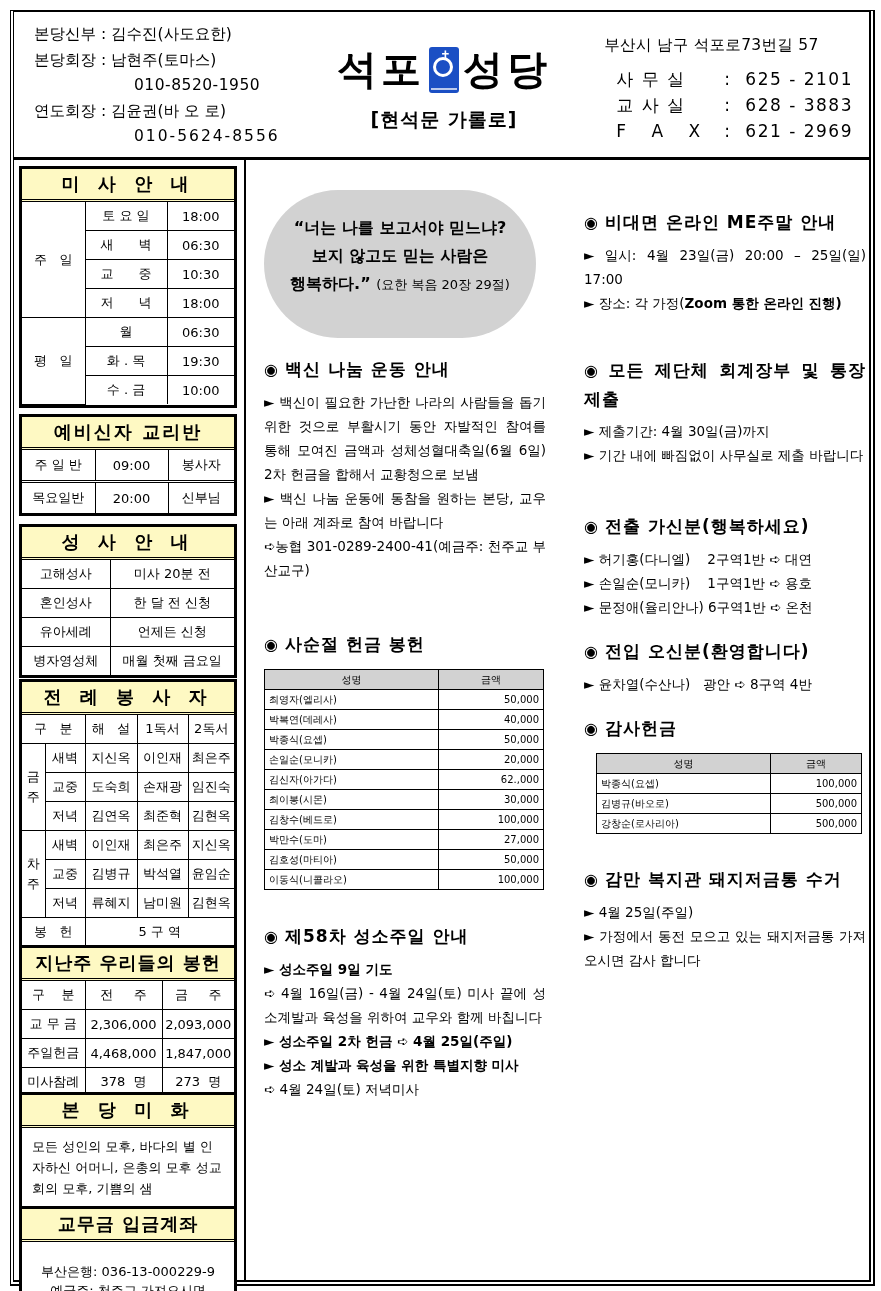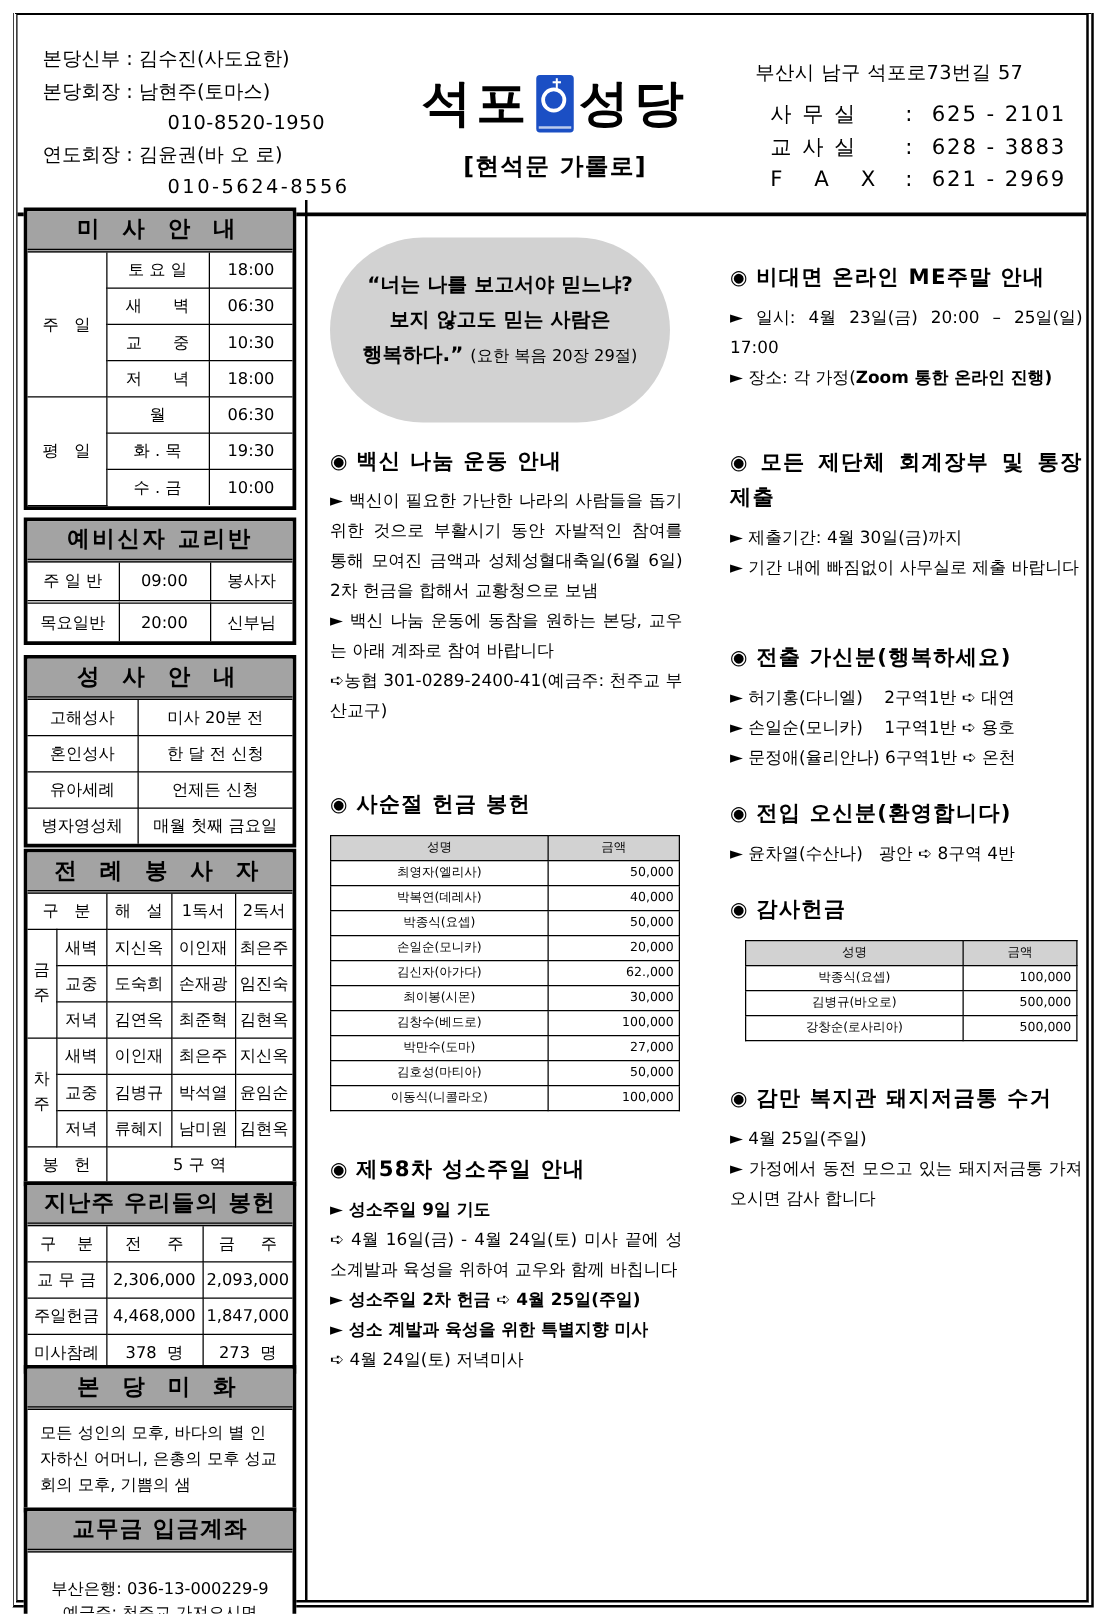--- a/index.html
+++ b/index.html
@@ -2,41 +2,41 @@
 <html><head>
 <meta charset="utf-8">
 <style>
   html, body { margin: 0; padding: 0; background: #fff; }
   body { width: 881px; height: 1291px; position: relative; overflow: hidden;
          font-family: "DejaVu Sans", "Liberation Sans", sans-serif; color: #000; }
   .page { position: absolute; left: 10px; top: 10px; width: 865px; height: 1276px;
           border-top: 2px solid #000; border-left: 4px double #000;
           border-right: 6px double #000; border-bottom: 6px double #000; box-sizing: border-box; }
   
-  .hdr { position: absolute; left: 0; top: 0; right: 0; height: 145px; border-bottom: 3px solid #000; margin-top: 13px; }
+  .hdr { position: absolute; left: 0; top: 0; right: 0; height: 145px; border-bottom: 3px solid #000; }
   .hdr-left { position: absolute; left: 20px; top: 10px; font-size: 15.5px; line-height: 25.5px; }
   .hdr-left .ph { padding-left: 100px; letter-spacing: 0.5px; }
   .hdr-left .ph2 { padding-left: 100px; letter-spacing: 2px; }
   .title { position: absolute; left: 305px; top: 30px; width: 250px; text-align: center; }
   .title .big { font-size: 40px; font-weight: bold; letter-spacing: 4px; display: flex; align-items: center; justify-content: center; gap: 4px; }
   .logo { width: 30px; height: 46px; background: #1b4fc4; border-radius: 3px; position: relative; display: inline-block; }
   .logo .ring { position: absolute; left: 4px; top: 10px; width: 20px; height: 20px; border: 3px solid #fff; border-radius: 50%; box-sizing: border-box; }
   .logo .cross { position: absolute; right: 4px; top: 2px; color: #fff; font-size: 13px; font-weight: bold; line-height: 13px; }
   .logo .sub { position: absolute; left: 2px; bottom: 3px; width: 26px; height: 2px; background: #fff; opacity: .7; }
   .title .sub2 { font-size: 19px; font-weight: bold; margin-top: 10px; letter-spacing: 1px; }
   .hdr-right { position: absolute; right: 16px; top: 23px; font-size: 15.5px; }
   .hdr-right .addr { margin-bottom: 10px; letter-spacing: 0.3px; }
   .hdr-right .tel { font-size: 17px; line-height: 26px; letter-spacing: 1.5px; padding-left: 12px; }
   .hdr-right .tel span.lbl { display: inline-block; width: 108px; }
   .hdr-right .tel span.lbl.fax { letter-spacing: 10px; }
 
   
   .side { position: absolute; left: 0; top: 148px; width: 230px; bottom: 0; border-right: 2px solid #000; }
   .box { position: absolute; left: 5px; width: 218px; border: 3px solid #000; box-sizing: border-box; background: #fff; }
-  .box .bh { background: #a3a3a3; text-align: center; font-weight: bold; font-size: 18px; height: 30px; line-height: 30px;
+  .box .bh { background: #fef9c3; text-align: center; font-weight: bold; font-size: 18px; height: 30px; line-height: 30px;
              border-bottom: 3px double #000; letter-spacing: 6px; }
   table.t { border-collapse: collapse; width: 100%; font-size: 13px; table-layout: fixed; }
   table.t td { border: 1px solid #000; text-align: center; padding: 0; height: 28px; }
   table.t tr:first-child td { border-top: none; }
   table.t tr td:first-child { border-left: none; }
   table.t tr td:last-child { border-right: none; }
   table.t tr:last-child td { border-bottom: none; }
   .box .txt { font-size: 13px; line-height: 21px; padding: 8px 10px; }
   .box .ctr { text-align: center; font-size: 13px; line-height: 19px; padding: 20px 4px; }
 
@@ -46,21 +46,21 @@
            text-align: center; font-weight: bold; font-size: 16px; line-height: 28px; padding-top: 24px; box-sizing: border-box; }
   .quote .ref { font-weight: normal; font-size: 13px; }
   .sec { position: absolute; }
   .sec h3 { margin: 0 0 6px 0; font-size: 17px; font-weight: bold; letter-spacing: 1px; line-height: 28px; }
   .sec h3 .bull { font-size: 16px; margin-right: 6px; }
   .sec p { margin: 0; font-size: 13.5px; line-height: 24px; text-align: justify; }
   .sec p b { font-weight: bold; }
   table.g { border-collapse: collapse; font-size: 10px; }
   table.g td, table.g th { border: 1px solid #000; padding: 0 4px; height: 19px; line-height: 19px; }
   table.g th { background: #d2d2d2; font-weight: normal; text-align: center; }
-  table.g td.n { text-align: center; }
+  table.g td.n { text-align: left; }
   table.g td.a { text-align: right; }
 </style>
 </head>
 <body>
 
 <div class="page">
 
   <div class="hdr">
     <div class="hdr-left">
       <div><span>본당신부</span> : <span>김수진(사도요한)</span></div>

